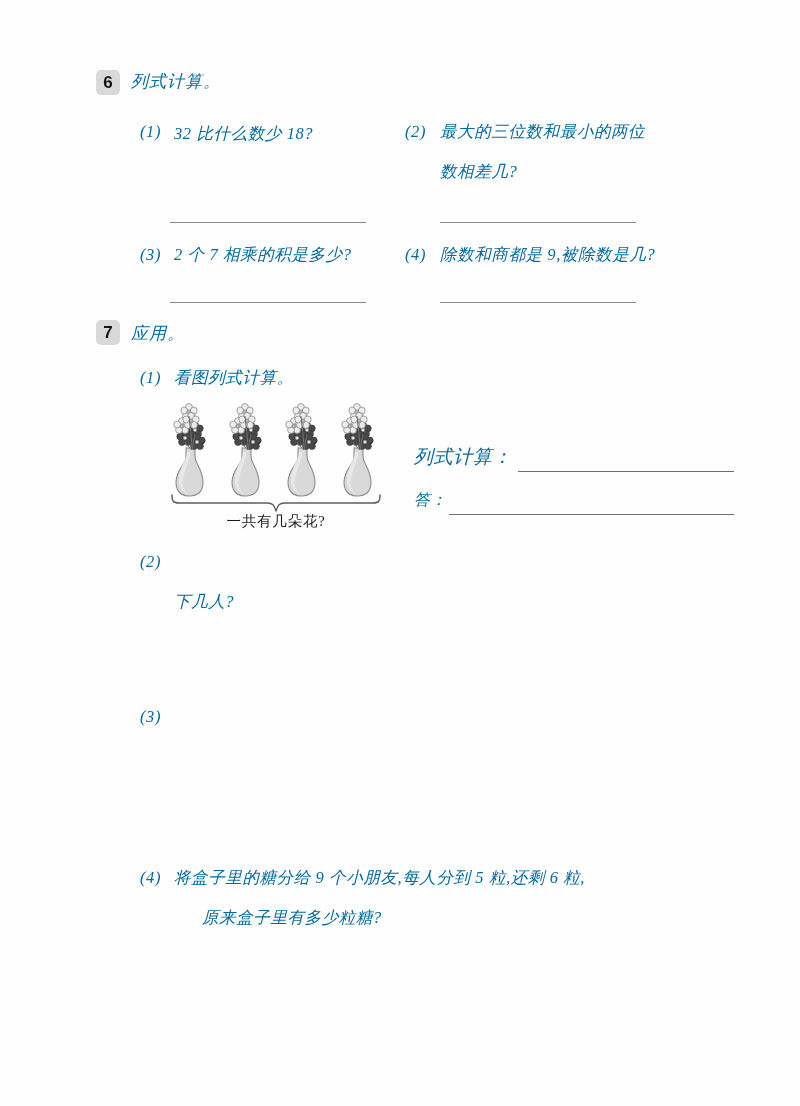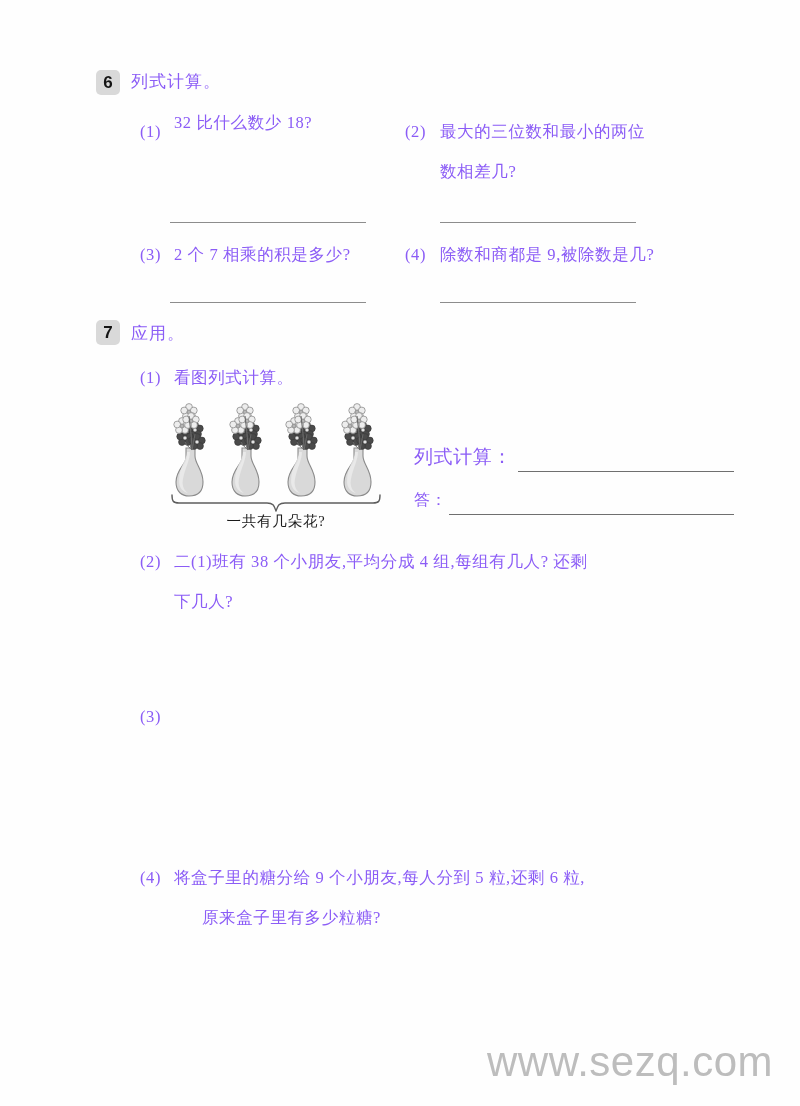--- a/index.html
+++ b/index.html
@@ -39,22 +39,23 @@
     letter-spacing: 0;
   }
 
   
   .txt {
     position: absolute;
     font-family: "Liberation Serif", "DejaVu Serif", serif;
     font-size: 16.5px;
     line-height: 20px;
     white-space: pre;
-    color: #8b5cf6;
+    color: #0369a1;
     letter-spacing: 0.6px;
+    font-style: italic;
   }
   .txt-head {
     font-size: 17px;
     letter-spacing: 1px;
   }
 
   
   .rule {
     position: absolute;
     height: 0;
@@ -119,21 +120,21 @@
 </head>
 <body>
 
 <div class="page">
 
   <div class="qbadge" style="left:96px; top:70px;">6</div>
 
   <div class="txt txt-head" style="left:131px; top:72px;">列式计算。</div>
 
   <div class="txt" style="left:140px; top:122px;">(1)</div>
-  <div class="txt" style="left:174px; top:113px;">32 比什么数少 18?</div>
+  <div class="txt" style="left:174px; top:124px;">32 比什么数少 18?</div>
 
   <div class="txt" style="left:405px; top:122px;">(2)</div>
   <div class="txt" style="left:440px; top:122px;">最大的三位数和最小的两位</div>
   <div class="txt" style="left:440px; top:162px;">数相差几?</div>
 
   <div class="rule" style="left:170px; top:222px; width:196px;"></div>
   <div class="rule" style="left:440px; top:222px; width:196px;"></div>
 
   <div class="txt" style="left:140px; top:245px;">(3)</div>
   <div class="txt" style="left:174px; top:245px;">2 个 7 相乘的积是多少?</div>
@@ -429,24 +430,22 @@
     <div class="fig-caption">一共有几朵花?</div>
   </div>
 
   <div class="txt" style="left:414px; top:447px; font-size:19px;">列式计算：</div>
   <div class="rule rule-dark" style="left:518px; top:471px; width:216px;"></div>
 
   <div class="txt" style="left:414px; top:490px; font-size:16px;">答：</div>
   <div class="rule rule-dark" style="left:449px; top:514px; width:285px;"></div>
 
   <div class="txt" style="left:140px; top:552px;">(2)</div>
-  <div class="txt" style="left:174px; top:552px;">二(1)班有 38 个小朋友,平均分成 4 组,每组有几人? 还剩</div>
   <div class="txt" style="left:174px; top:592px;">下几人?</div>
 
   <div class="txt" style="left:140px; top:707px;">(3)</div>
 
   <div class="txt" style="left:140px; top:868px;">(4)</div>
   <div class="txt" style="left:174px; top:868px;">将盒子里的糖分给 9 个小朋友,每人分到 5 粒,还剩 6 粒,</div>
   <div class="txt" style="left:174px; top:908px;margin-left:28px;">原来盒子里有多少粒糖?</div>
 
-  <div class="watermark" style="left:487px; top:1038px;">www.sezq.com</div>
 
 </div>
 
 </body></html>

